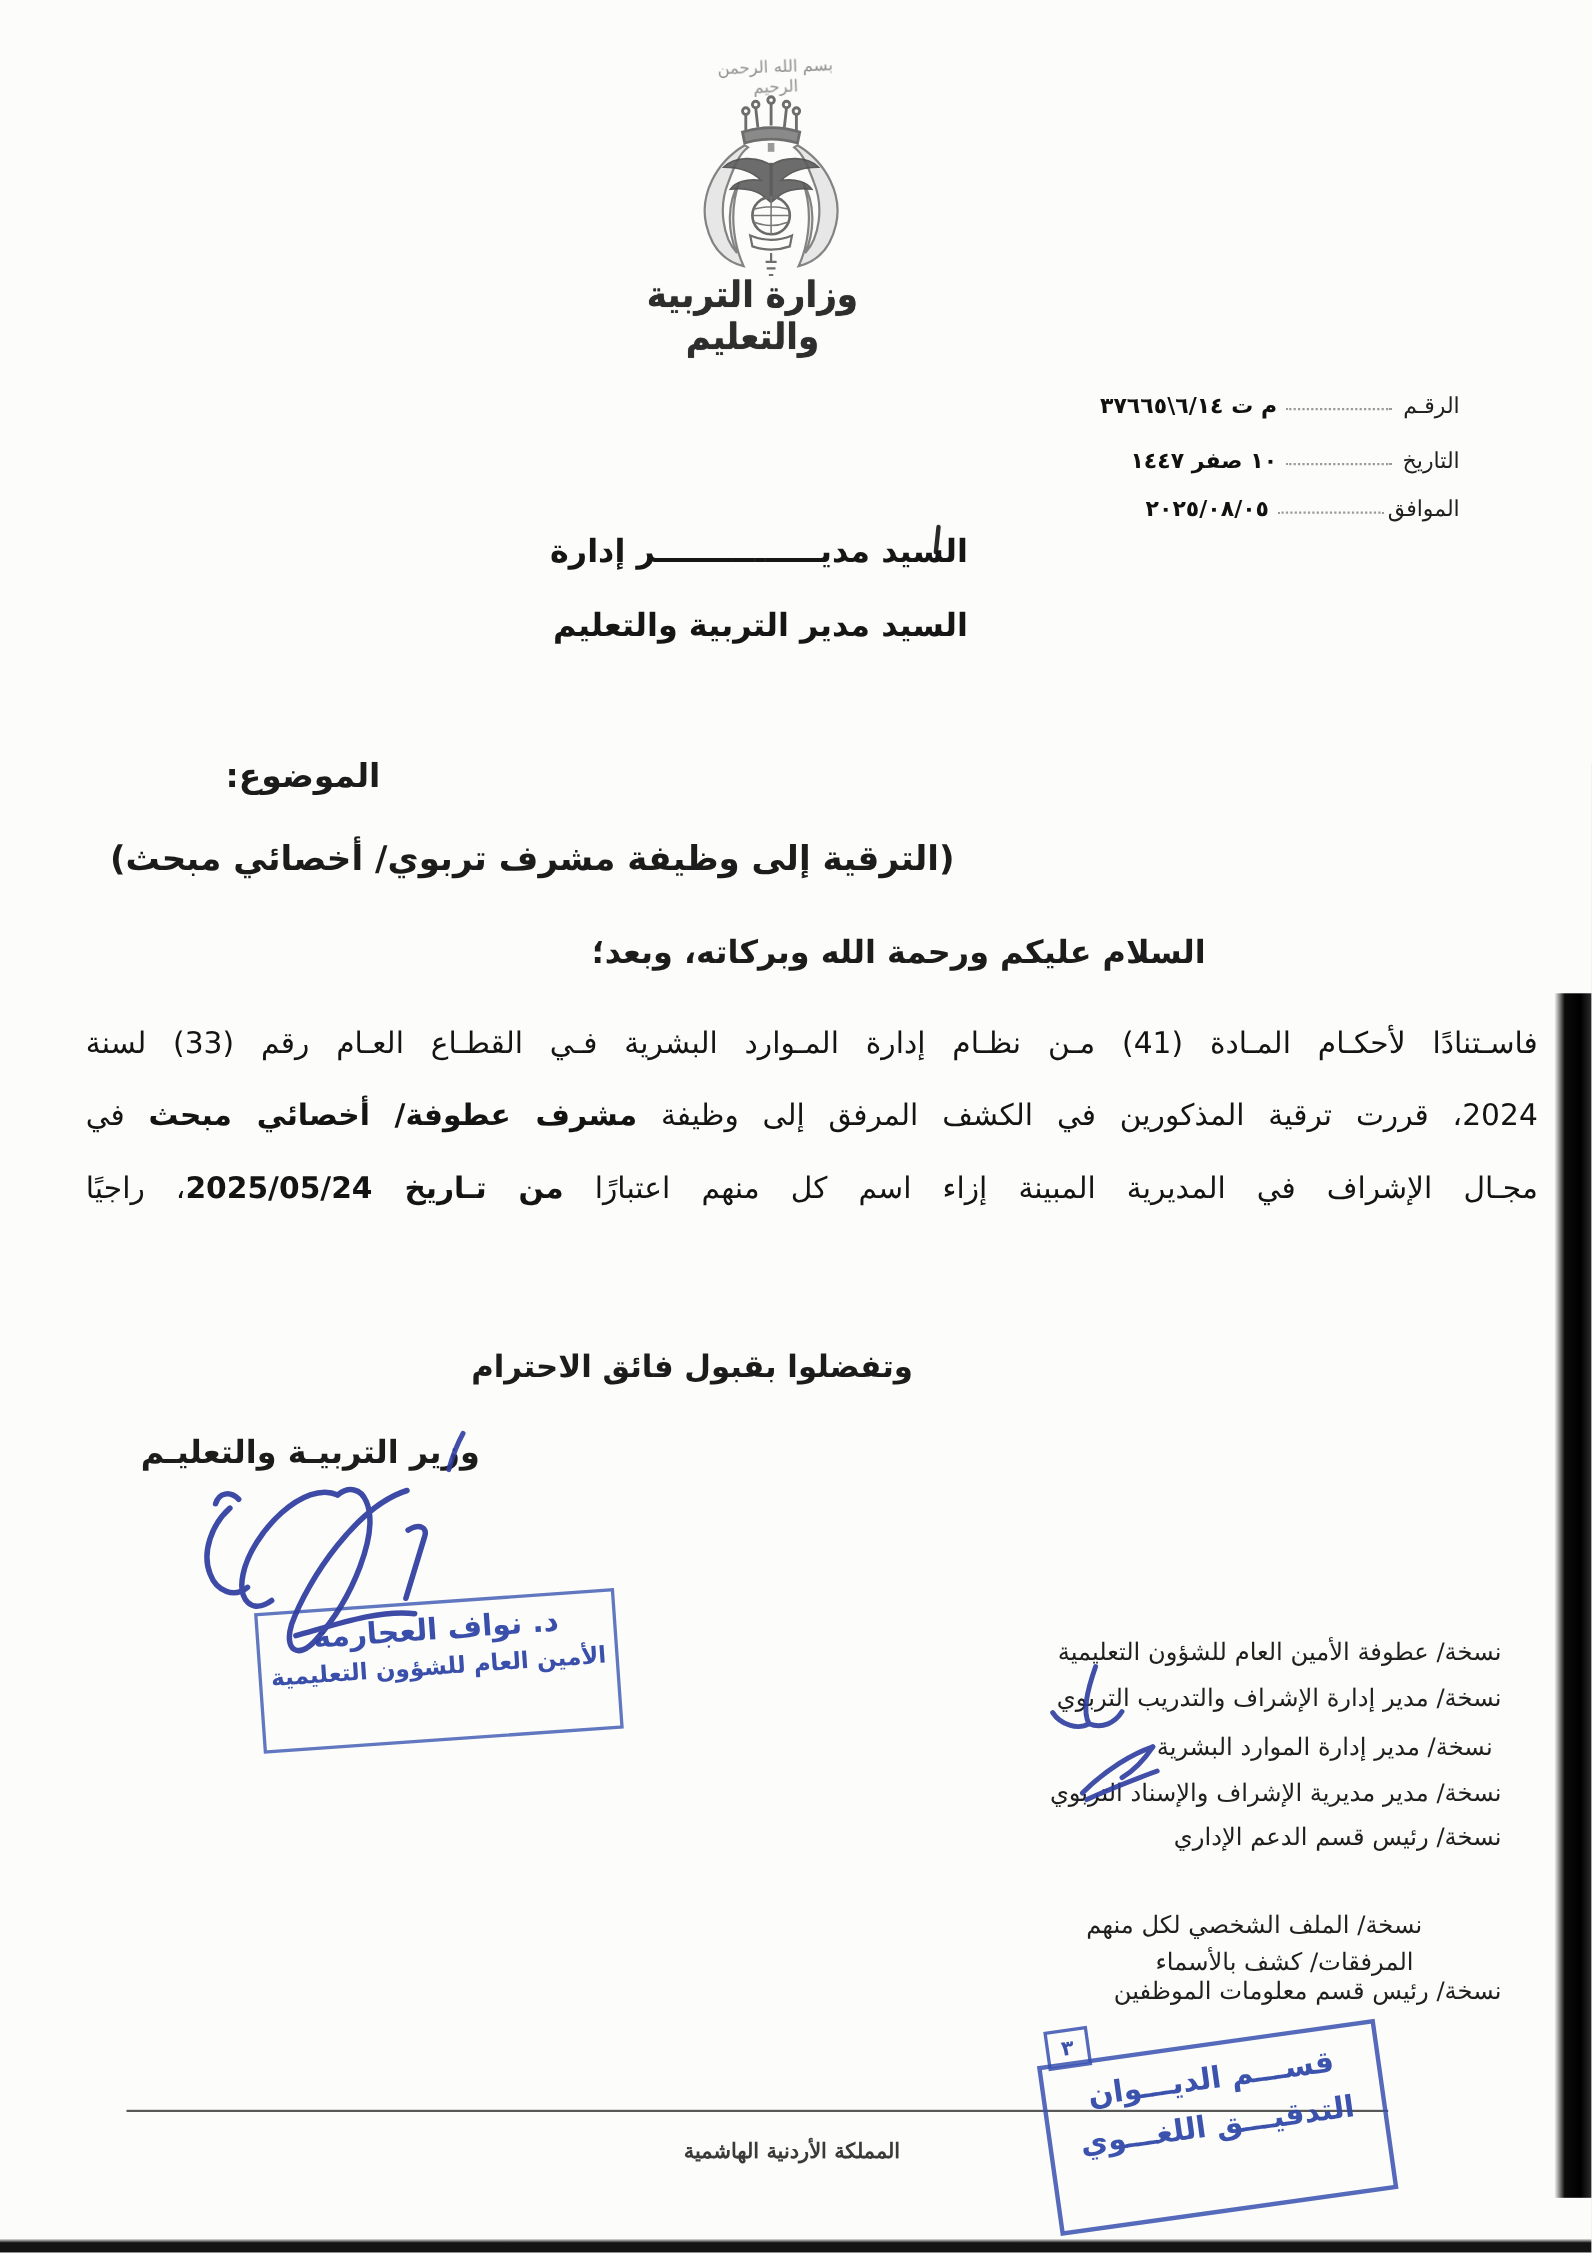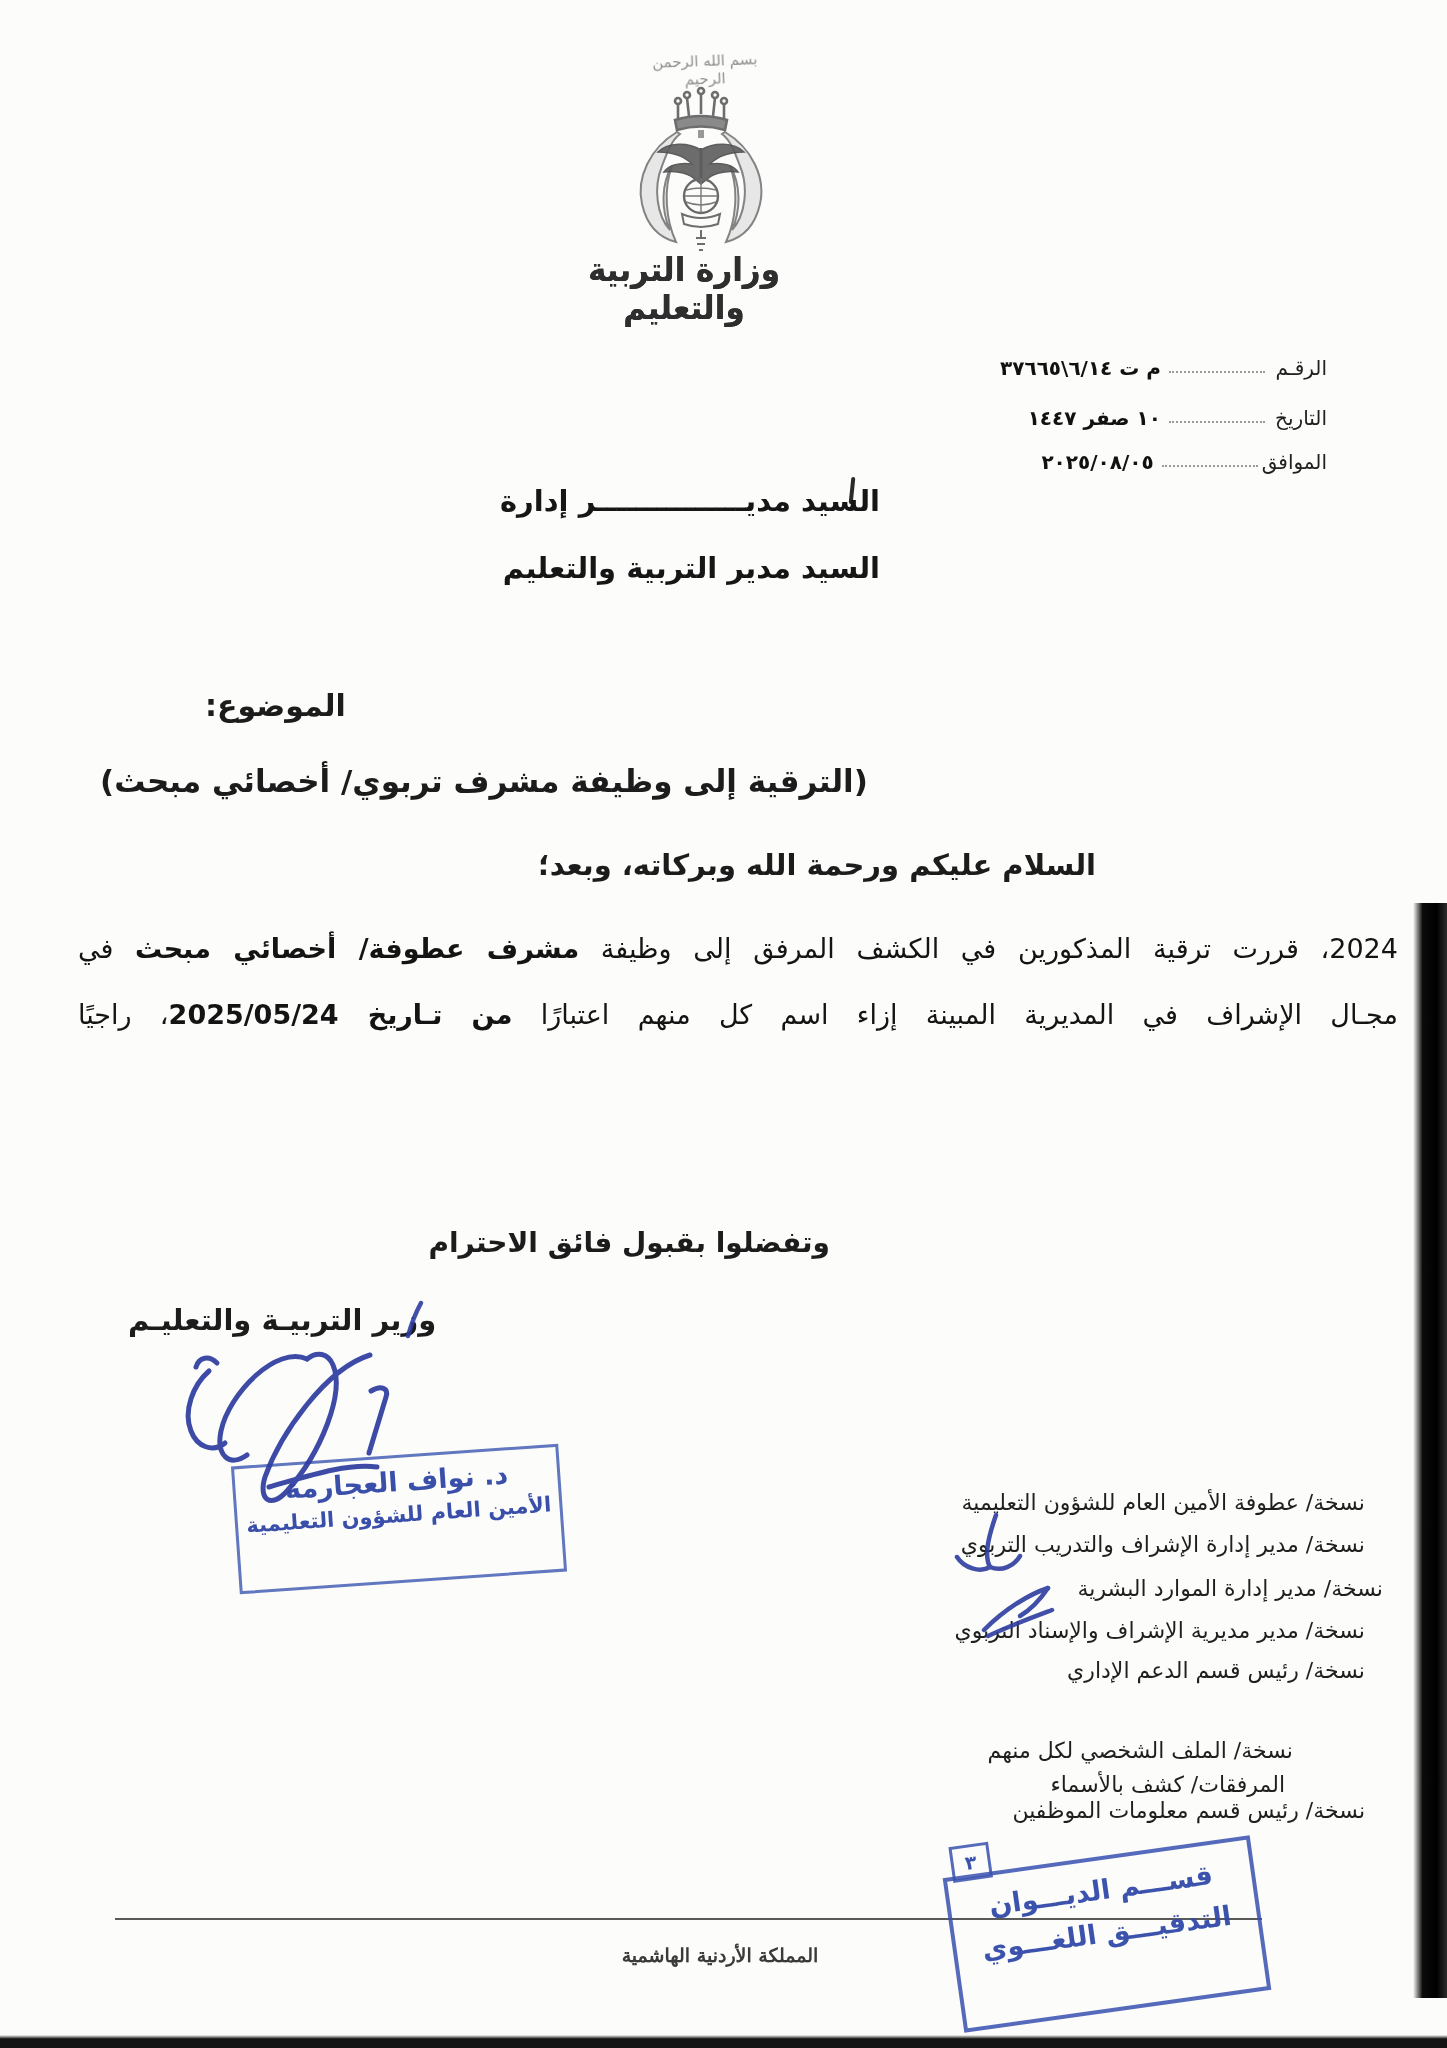--- a/index.html
+++ b/index.html
@@ -131,20 +131,21 @@
     <div>السيد مديـــــــــــــــر إدارة</div>
     <div>السيد مدير التربية والتعليم</div>
   </div>
 
   <div class="abs ar subject-label">الموضوع:</div>
   <div class="abs ar subject-line">(الترقية إلى وظيفة مشرف تربوي/ أخصائي مبحث)</div>
 
   <div class="abs ar greeting">السلام عليكم ورحمة الله وبركاته، وبعد؛</div>
 
   <div class="abs ar body-block">
+    <div class="jline">فاسـتنادًا لأحكـام المـادة (41) مـن نظـام إدارة المـوارد البشرية فـي القطـاع العـام رقم (33) لسنة</div>
     <div class="jline"><span>2024، قررت ترقية المذكورين في الكشف المرفق إلى وظيفة </span><b>مشرف عطوفة/ أخصائي مبحث</b><span> في</span></div>
     <div class="jline"><span>مجـال الإشراف في المديرية المبينة إزاء اسم كل منهم اعتبارًا </span><b>من تـاريخ 2025/05/24</b><span>، راجيًا</span></div>
   </div>
 
   <div class="abs ar closing">وتفضلوا بقبول فائق الاحترام</div>
 
   <div class="abs ar sig-title">وزير التربيـة والتعليـم</div>
   <svg class="abs ink" style="left:403px; top:1300px" width="24" height="40" viewBox="0 0 24 40">
     <path d="M18 3 C12 14 8 25 5 36" stroke="#2d3da0" stroke-width="4.5" fill="none" stroke-linecap="round" opacity=".9"></path>
   </svg>
@@ -160,21 +161,21 @@
       <path d="M142 24 C112 10 64 58 56 96 C51 120 64 133 82 120"></path>
       <path d="M44 36 C28 50 18 76 26 96 C32 112 48 118 60 108"></path>
       <path d="M52 28 C44 20 34 22 31 32"></path>
       <path d="M206 56 C216 50 224 53 221 62 L204 118"></path>
       <path d="M104 152 C140 142 180 128 212 132"></path>
     </g>
   </svg>
 
   <div class="abs ar cc-item" style="right:82px;  top:1490px">نسخة/ عطوفة الأمين العام للشؤون التعليمية</div>
   <div class="abs ar cc-item" style="right:82px;  top:1532px">نسخة/ مدير إدارة الإشراف والتدريب التربوي</div>
-  <div class="abs ar cc-item" style="right:64px;  top:1576px">نسخة/ مدير إدارة الموارد البشرية</div>
+  <div class="abs ar cc-item" style="right:90px;  top:1576px">نسخة/ مدير إدارة الموارد البشرية</div>
   <div class="abs ar cc-item" style="right:82px;  top:1618px">نسخة/ مدير مديرية الإشراف والإسناد التربوي</div>
   <div class="abs ar cc-item" style="right:82px;  top:1658px">نسخة/ رئيس قسم الدعم الإداري</div>
   <div class="abs ar cc-item" style="right:82px;  top:1798px">نسخة/ رئيس قسم معلومات الموظفين</div>
   <div class="abs ar cc-item" style="right:154px; top:1738px">نسخة/ الملف الشخصي لكل منهم</div>
   <div class="abs ar cc-item" style="right:162px; top:1772px">المرفقات/ كشف بالأسماء</div>
 
   <svg class="abs ink" style="left:950px; top:1512px" width="75" height="72" viewBox="0 0 75 72">
     <g stroke="#2d3da0" stroke-width="4.5" fill="none" stroke-linecap="round" opacity=".9">
       <path d="M46 3 C38 26 34 44 40 55 C30 61 14 56 7 45"></path>
       <path d="M40 55 C52 60 64 54 70 44"></path>

